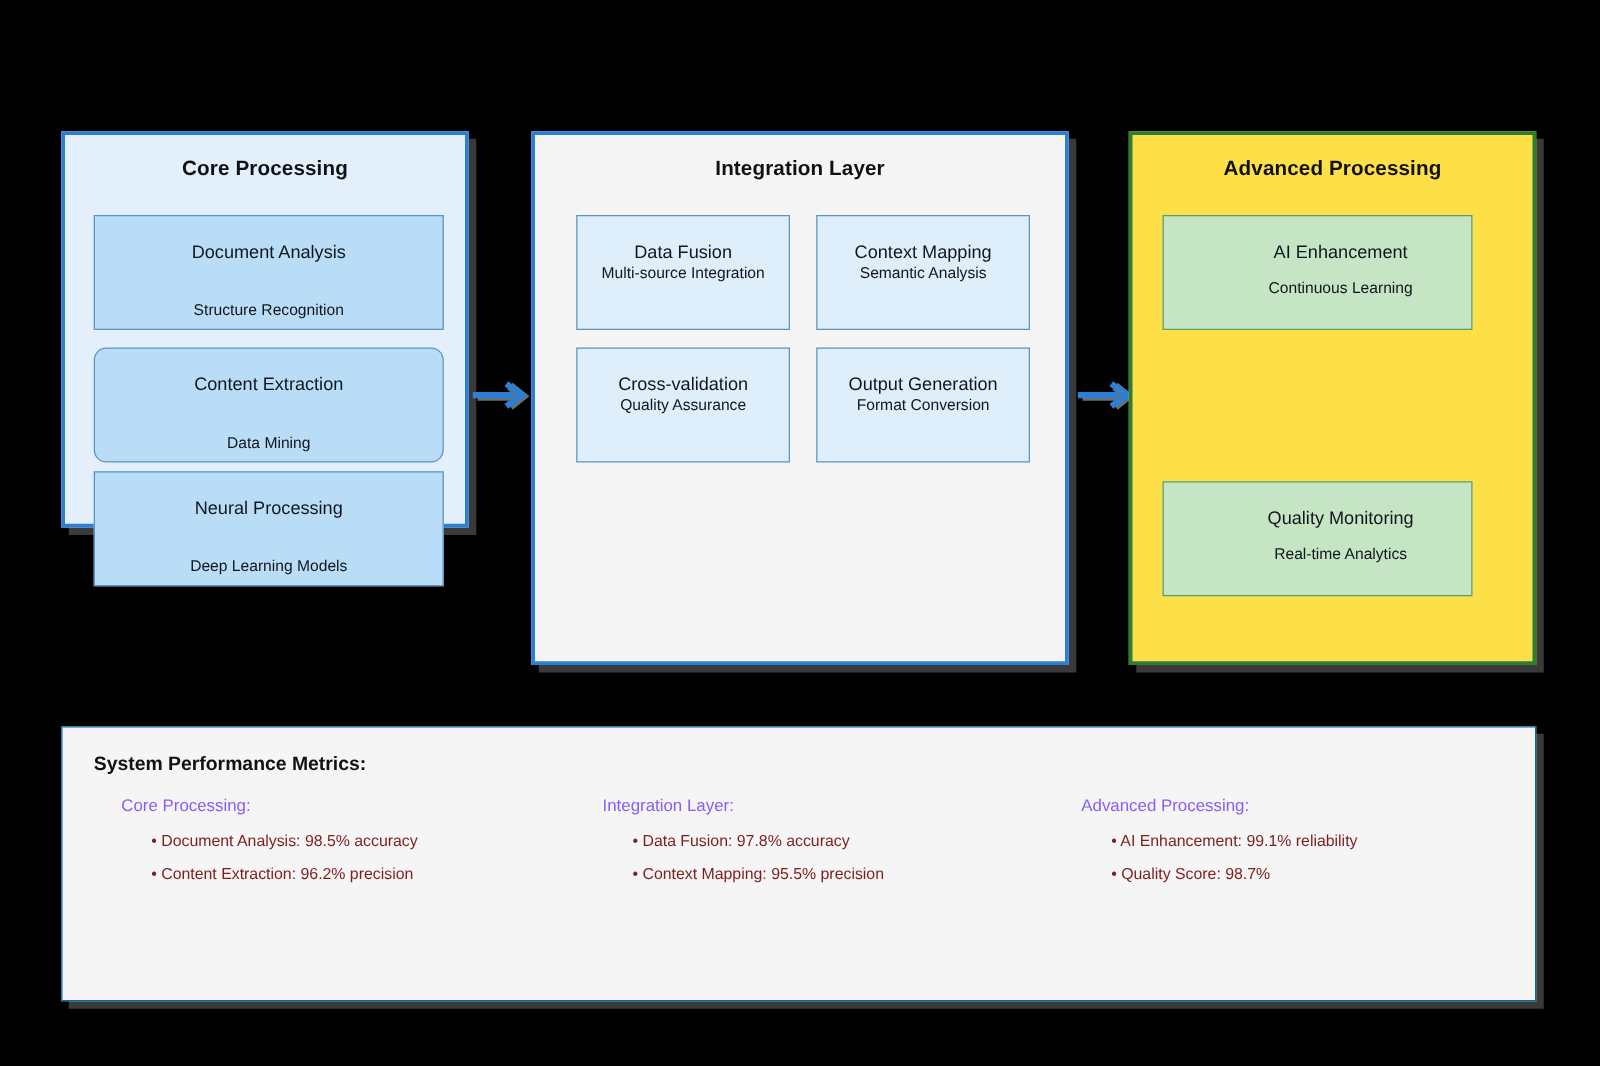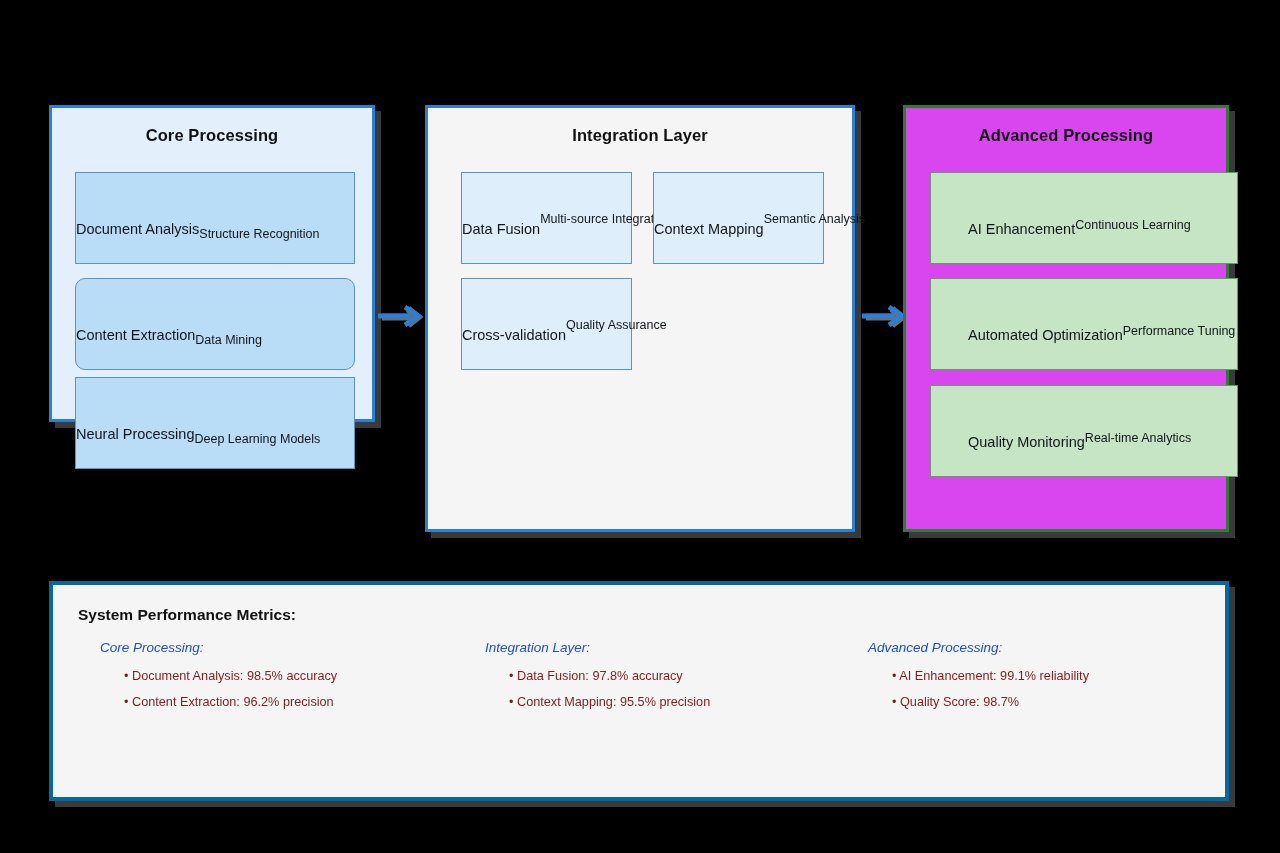--- a/index.html
+++ b/index.html
@@ -39,21 +39,21 @@
     color: #111111;
     letter-spacing: 0.1px;
   }
 
   .subbox {
     position: absolute;
     box-sizing: border-box;
     border-width: 1.5px;
     border-style: solid;
     display: flex;
-    flex-direction: row;
+    flex-direction: column;
     align-items: center;
     justify-content: flex-start;
   }
   .subbox .sb-title {
     font-size: 14.5px;
     color: #11161c;
     line-height: 1;
     white-space: nowrap;
   }
   .subbox .sb-sub {
@@ -99,26 +99,26 @@
   #panel-integration .subbox .sb-sub { margin-top: 2px; }
   #int-box-0 { left: 33px;  top: 64px; }
   #int-box-1 { left: 225px; top: 64px; }
   #int-box-2 { left: 33px;  top: 170px; }
   #int-box-3 { left: 225px; top: 170px; }
 
   
   #panel-advanced {
     left: 903px; top: 105px;
     width: 326px; height: 427px;
-    background: #d946ef;
+    background: #fde047;
     border-color: #2f7d32;
   }
   #panel-advanced .panel-title { margin-top: 18px; }
   #panel-advanced .subbox {
-    left: 24px; width: 308px; height: 92px;
+    left: 24px; width: 248px; height: 92px;
     background: #c6e5c5;
     border-color: #5d9f5d;
     padding-left: 37px;
   }
   #panel-advanced .subbox .sb-title { margin-top: 22px; }
   #panel-advanced .subbox .sb-sub { margin-top: 14px; }
   #adv-box-0 { top: 64px; }
   #adv-box-1 { top: 170px; }
   #adv-box-2 { top: 277px; }
 
@@ -133,43 +133,42 @@
   #arrow-2 { left: 862px; }
   .arrow svg { display: block; }
 
   
   #metrics-panel {
     position: absolute;
     left: 49px; top: 581px;
     width: 1180px; height: 220px;
     box-sizing: border-box;
     background: #f5f5f5;
-    border: 4px solid #0369a1;
+    border: 1px solid #0369a1;
     box-shadow: 6px 6px 0 rgba(105,105,105,0.55);
   }
   #metrics-title {
     position: absolute;
     left: 25px; top: 21px;
     font-size: 15.5px;
     font-weight: bold;
     color: #111111;
   }
   .metric-group {
     position: absolute;
     top: 56px;
   }
   #metric-group-0 { left: 47px; }
   #metric-group-1 { left: 432px; }
   #metric-group-2 { left: 815px; }
   .metric-head {
     font-size: 13.5px;
-    color: #1d4ed8;
-    white-space: nowrap;
-    line-height: 1;
-    font-style: italic;
+    color: #8b5cf6;
+    white-space: nowrap;
+    line-height: 1;
   }
   .metric-item {
     font-size: 12.7px;
     color: #7f1d1d;
     white-space: nowrap;
     line-height: 1;
     margin-left: 24px;
   }
   .metric-item.first { margin-top: 15px; }
   .metric-item.rest  { margin-top: 14px; }
@@ -220,20 +219,24 @@
     <div class="subbox" id="int-box-1">
       <div class="sb-title">Context Mapping</div>
       <div class="sb-sub">Semantic Analysis</div>
     </div>
 
     <div class="subbox" id="int-box-2">
       <div class="sb-title">Cross-validation</div>
       <div class="sb-sub">Quality Assurance</div>
     </div>
 
+    <div class="subbox" id="int-box-3">
+      <div class="sb-title">Output Generation</div>
+      <div class="sb-sub">Format Conversion</div>
+    </div>
   </div>
 
   <div class="arrow" id="arrow-2">
     <svg width="52" height="40" viewBox="0 0 52 40" xmlns="http://www.w3.org/2000/svg">
       <g transform="translate(4,6)">
         <path d="M0 11 H30 M26 3 L36 11 L26 19" fill="none" stroke="#6e6e6e" stroke-width="7" stroke-linecap="butt" stroke-linejoin="miter"></path>
       </g>
       <g transform="translate(0,2)">
         <path d="M0 14 H32 M27 5 L40 14 L27 23" fill="none" stroke="#2b7fd4" stroke-width="5" stroke-linecap="butt" stroke-linejoin="miter"></path>
       </g>
@@ -241,24 +244,20 @@
   </div>
 
   <div class="panel" id="panel-advanced">
     <div class="panel-title">Advanced Processing</div>
 
     <div class="subbox" id="adv-box-0">
       <div class="sb-title">AI Enhancement</div>
       <div class="sb-sub">Continuous Learning</div>
     </div>
 
-    <div class="subbox" id="adv-box-1">
-      <div class="sb-title">Automated Optimization</div>
-      <div class="sb-sub">Performance Tuning</div>
-    </div>
 
     <div class="subbox" id="adv-box-2">
       <div class="sb-title">Quality Monitoring</div>
       <div class="sb-sub">Real-time Analytics</div>
     </div>
   </div>
 
   <div id="metrics-panel">
     <div id="metrics-title">System Performance Metrics:</div>
 

